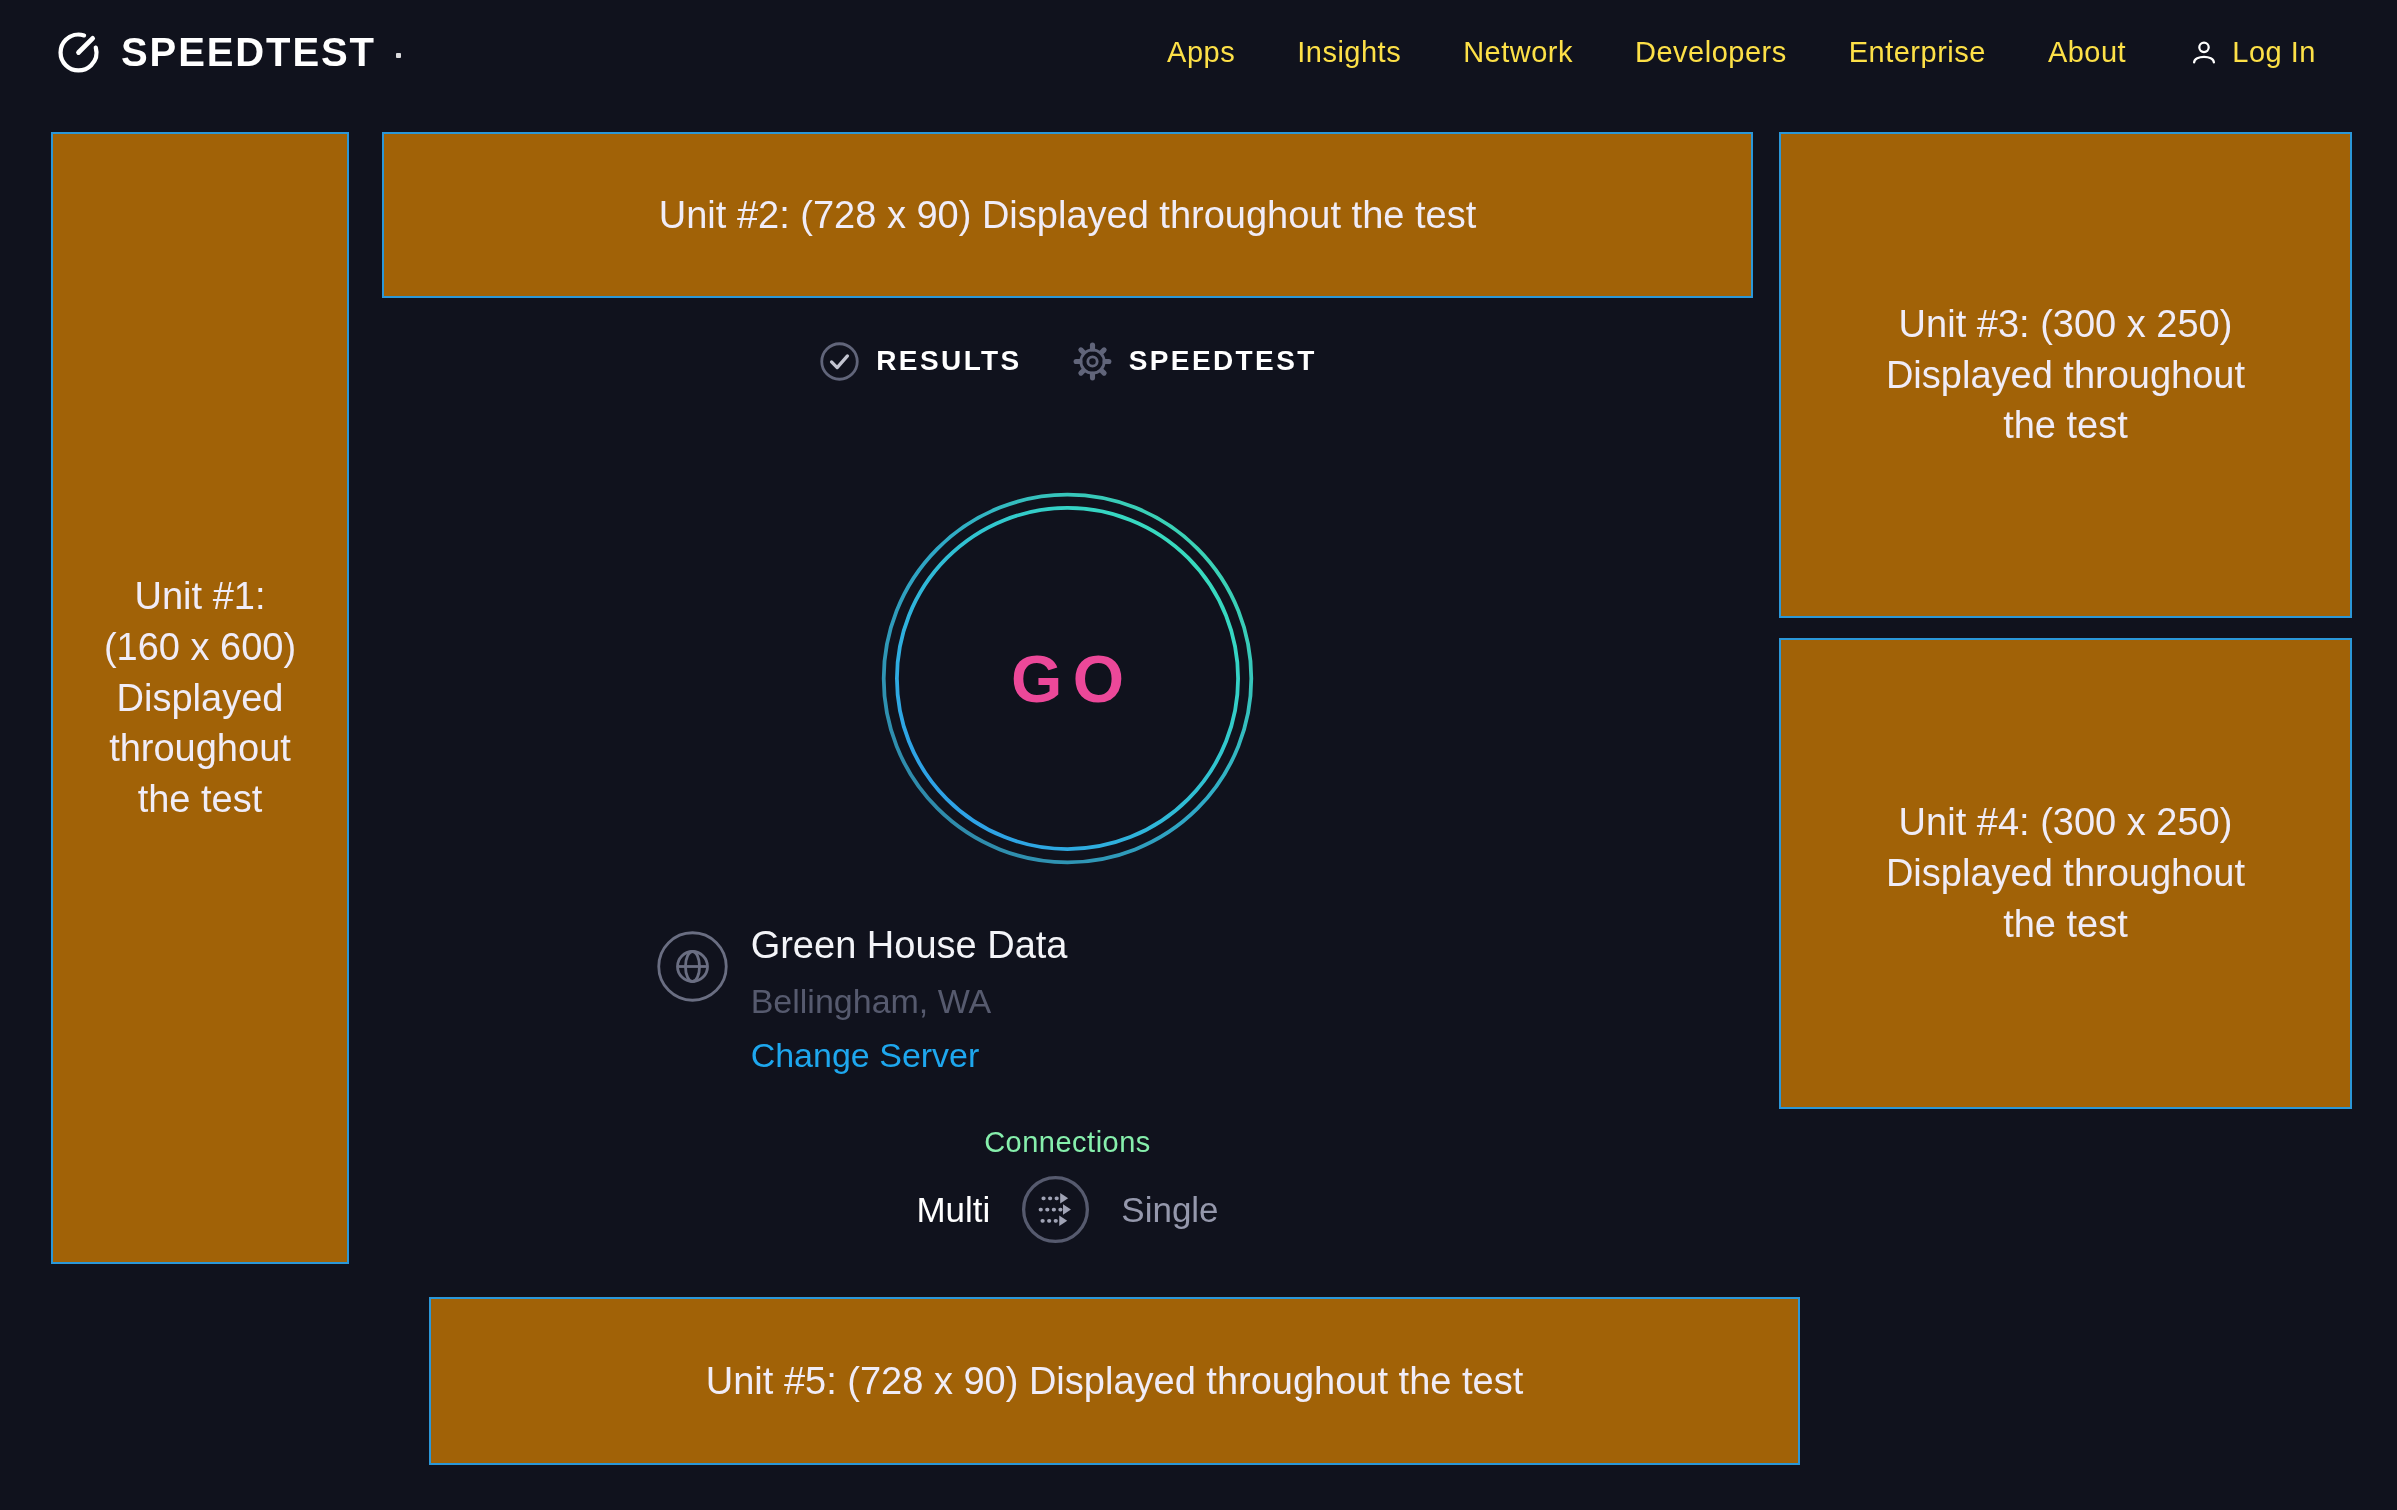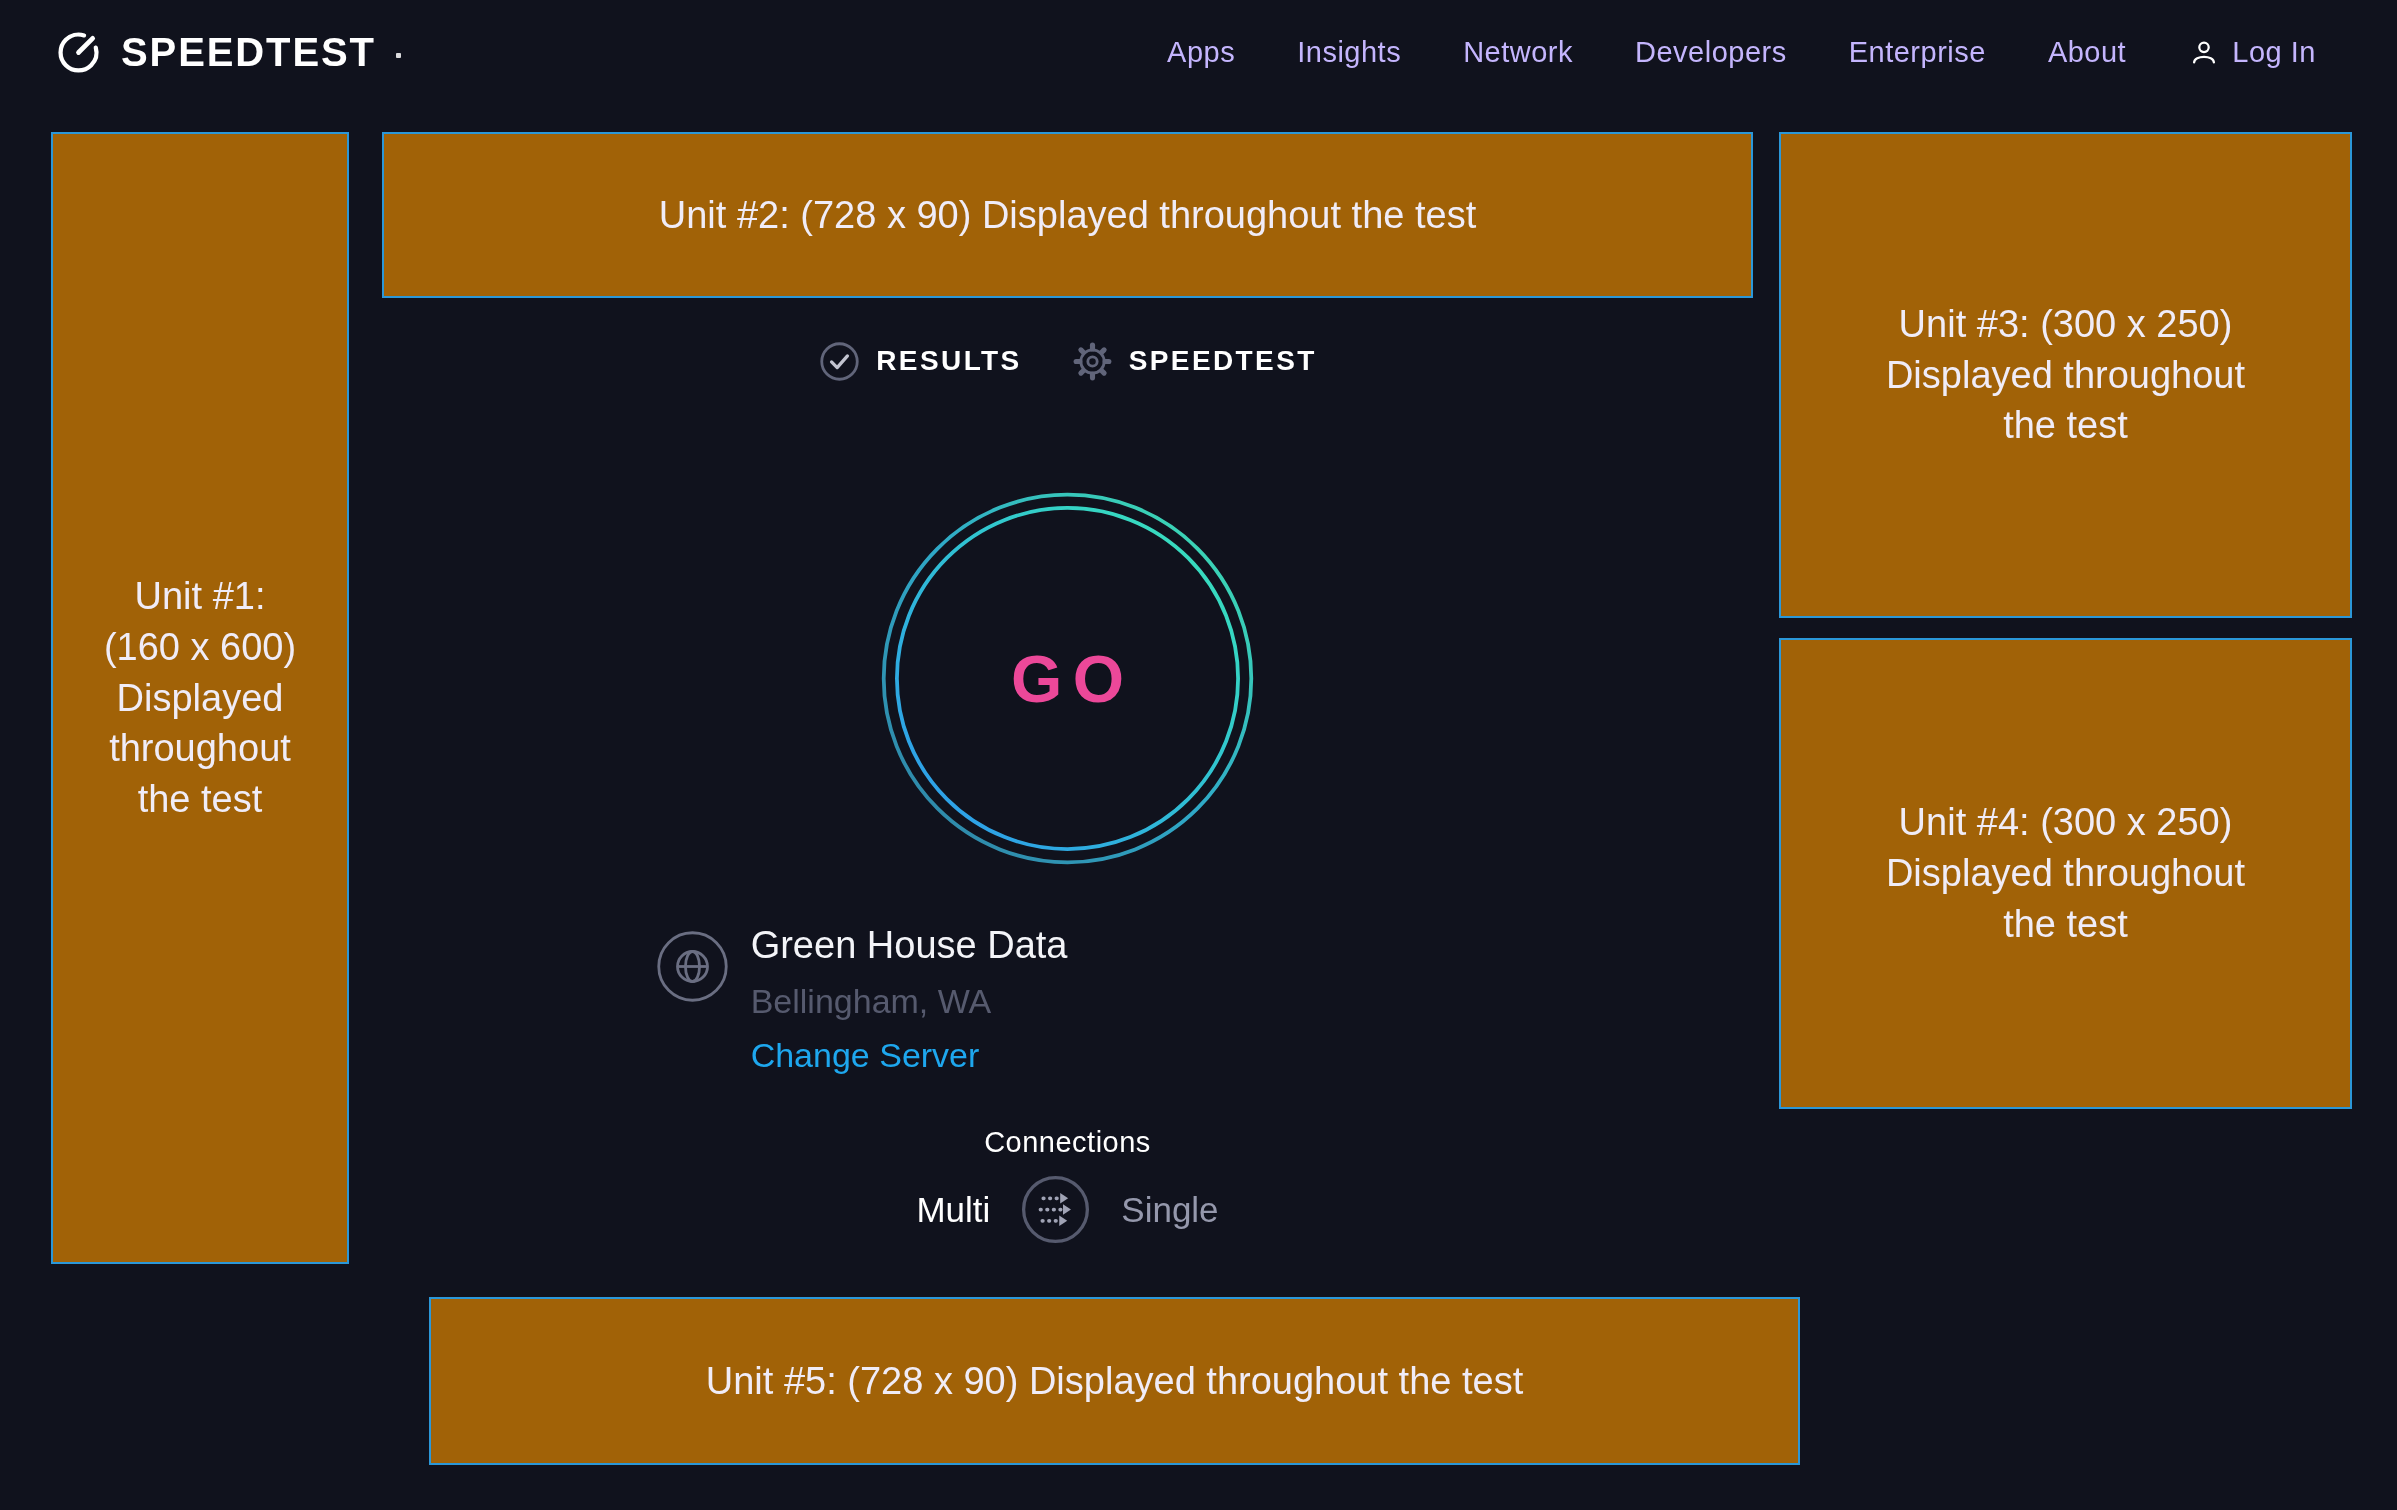--- a/index.html
+++ b/index.html
@@ -12,21 +12,21 @@
   
   .nav{
     position:absolute;left:0;top:0;right:0;height:105px;
     display:flex;align-items:center;justify-content:space-between;
     padding:0 81px 0 53px;box-sizing:border-box;
   }
   .brand{display:flex;align-items:center;gap:17px;cursor:pointer;}
   .brand-text{font-size:40px;font-weight:700;letter-spacing:1.9px;color:#fff;display:flex;}
   .brand-tm{width:5.6px;height:5.6px;background:#fff;border-radius:0.9px;margin:5.6px 0 0 2.8px;opacity:.85;}
   .nav-links{display:flex;align-items:center;gap:62px;font-size:29px;font-weight:500;letter-spacing:0.5px;}
-  .nav-link{color:#c4b5fd;cursor:pointer;}
+  .nav-link{color:#fde047;cursor:pointer;}
   .login{display:flex;align-items:center;gap:12.2px;cursor:pointer;}
   
   .ad{
     position:absolute;background:#a16207;border:2.8px solid #2b97d8;
     display:flex;align-items:center;justify-content:center;text-align:center;
     color:#f0ecf7;font-size:38px;line-height:1.34;white-space:pre-line;
     box-sizing:border-box;cursor:pointer;
   }
   .ad1{left:51px;top:132px;width:298px;height:1132px;}
   .ad2{left:382px;top:132px;width:1371px;height:166px;}
@@ -57,21 +57,21 @@
   .masked-ip i{display:block;border-radius:1.9px;}
   .badge{margin-top:5.6px;}
   .badge.person{margin-left:21px;}
   .server-col{margin-left:21px;display:flex;flex-direction:column;}
   .server-name{font-size:38px;font-weight:500;color:#f3f4f8;line-height:45px;}
   .server-loc{font-size:34px;color:#565a6e;margin-top:13px;line-height:41px;}
   .server-change{font-size:34px;color:#1ea7ee;margin-top:13px;line-height:41px;cursor:pointer;}
   
   .conn-label{
     position:absolute;left:382px;top:1126px;width:1371px;text-align:center;
-    font-size:29px;color:#ffffff;letter-spacing:0.5px;
+    font-size:29px;color:#86efac;letter-spacing:0.5px;
   }
   .conn-row{
     position:absolute;left:382px;top:1169px;width:1371px;height:81px;
     display:flex;align-items:center;justify-content:center;gap:28px;
   }
   .conn-multi{font-size:35px;font-weight:500;color:#fff;cursor:pointer;}
   .conn-single{font-size:35px;color:#9598ac;cursor:pointer;}
   .conn-toggle{cursor:pointer;display:flex;}
   svg{display:block;}
 </style>

